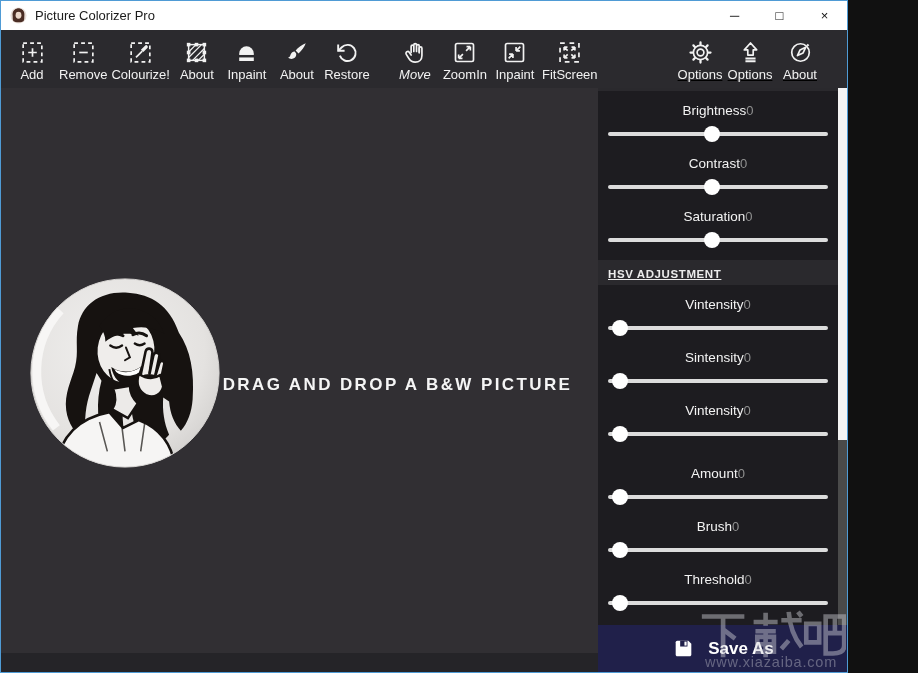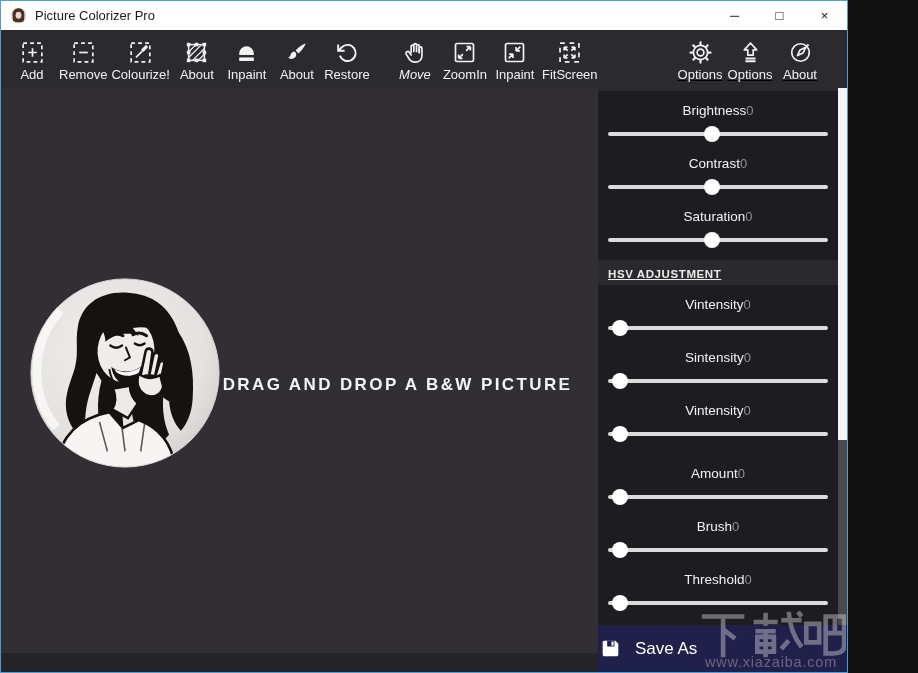--- a/index.html
+++ b/index.html
@@ -51,21 +51,21 @@
   .sl-label { font-size:13.5px; color:#f3f3f3; }
   .sl-value { font-size:13px; color:var(--value-color); }
   .track-wrap { position:relative; height:22px; margin:3px 0; }
   .track { position:absolute; left:0; right:0; top:9px; height:4px; background:var(--track-color); border-radius:2px; }
   .thumb { position:absolute; top:3px; width:16px; height:16px; border-radius:50%; background:#ffffff; }
 
   .scrollbar { flex:0 0 9px; background:var(--scroll-track); position:relative; }
   .scroll-thumb { position:absolute; top:0; left:0; right:0; height:352px; background:var(--scroll-thumb); }
 
   .saveas { position:absolute; left:0; right:0; bottom:0; height:47px; background:var(--saveas-bg);
-            display:flex; align-items:center; gap:12px; z-index:4; cursor:default; }
+            display:flex; align-items:center; justify-content:center; gap:12px; z-index:4; cursor:default;font-weight:bold; }
   .saveas svg { width:25px; height:25px; display:block; }
   .saveas-label { color:#ffffff; font-size:17px; }
 
   
   .watermark { position:absolute; right:1px; bottom:2px; z-index:9; text-align:center; pointer-events:none; }
   .wm-glyphs { display:block; margin-left:auto; }
   .wm-sub { font-size:14.5px; color:rgba(205,205,212,0.40); letter-spacing:0.8px; margin-top:-7px; padding-right:4px; }
   .sr-only { position:absolute; width:1px; height:1px; overflow:hidden; clip:rect(0 0 0 0); white-space:nowrap; }
 </style>
 </head>

